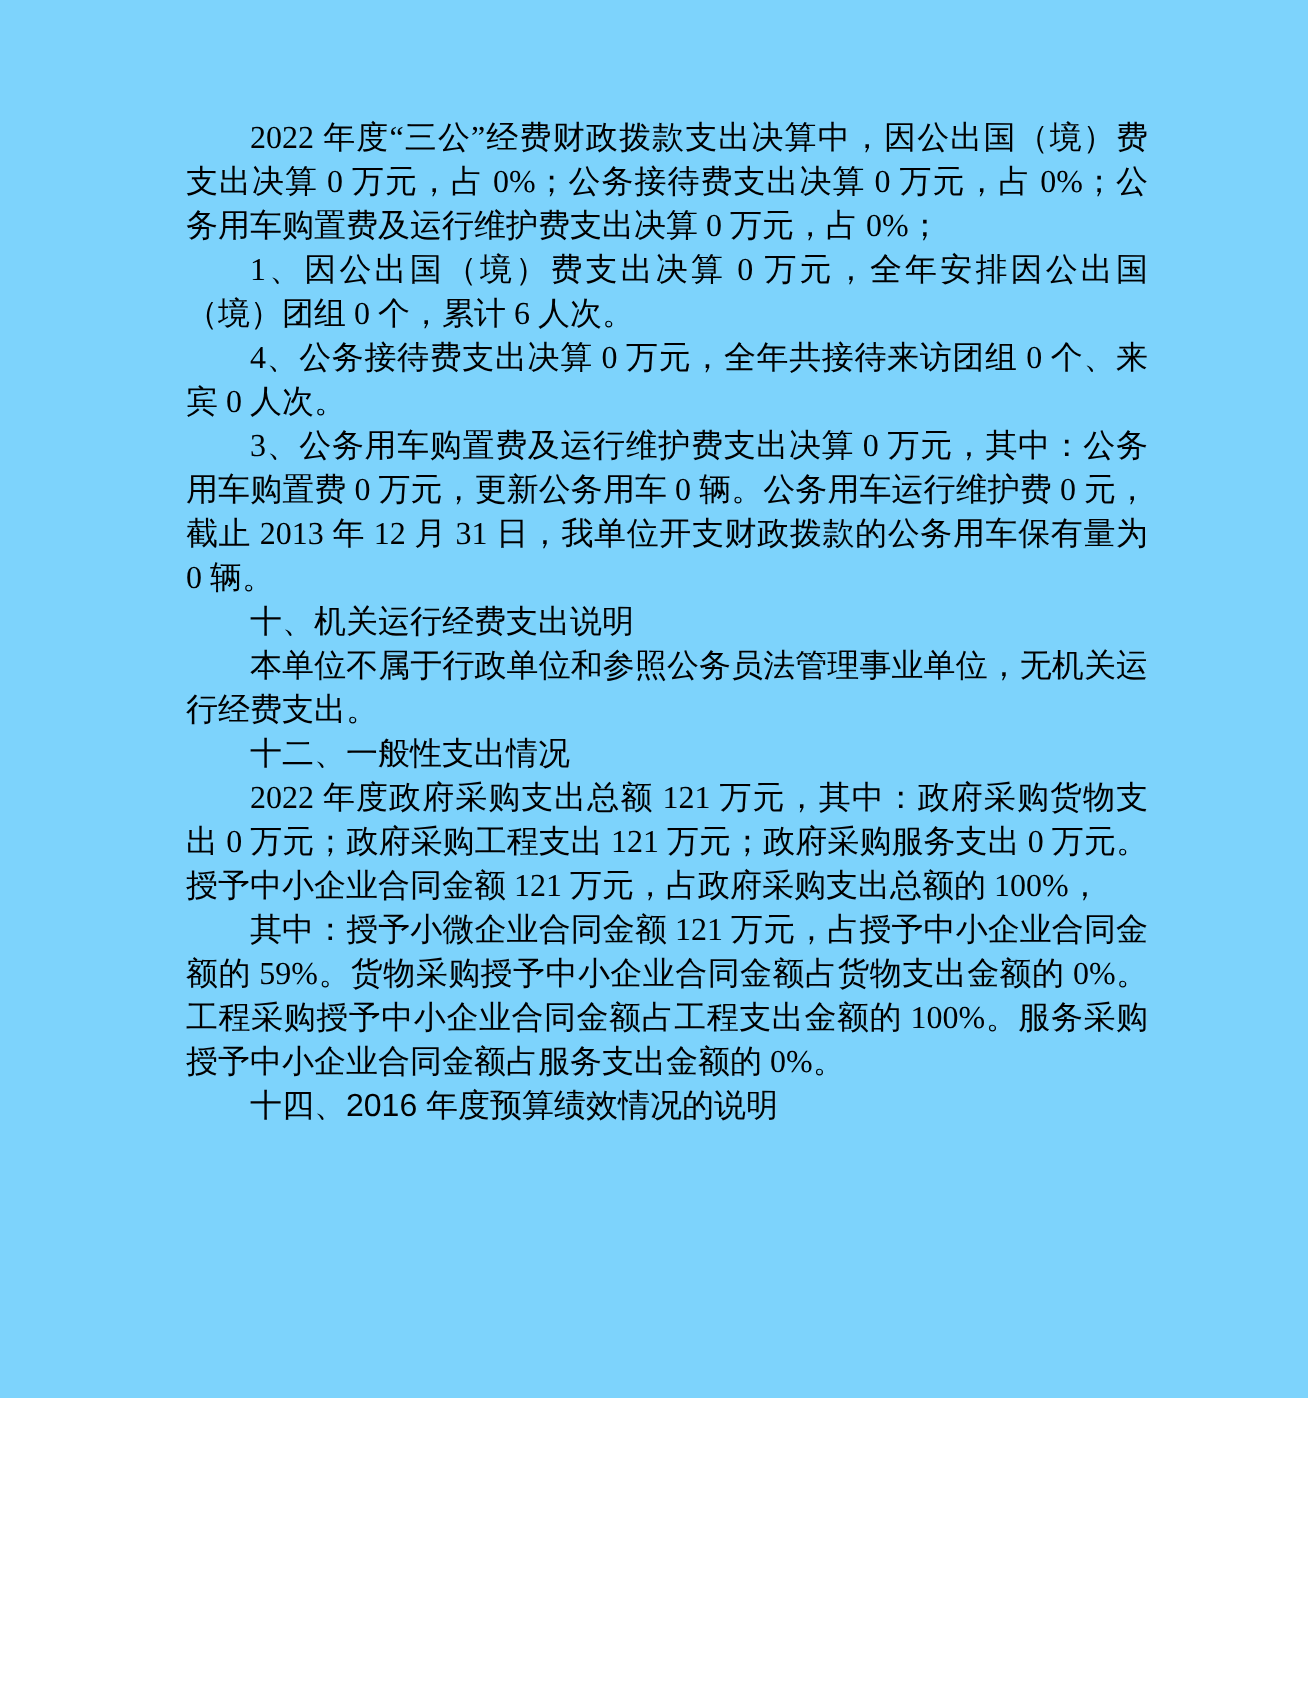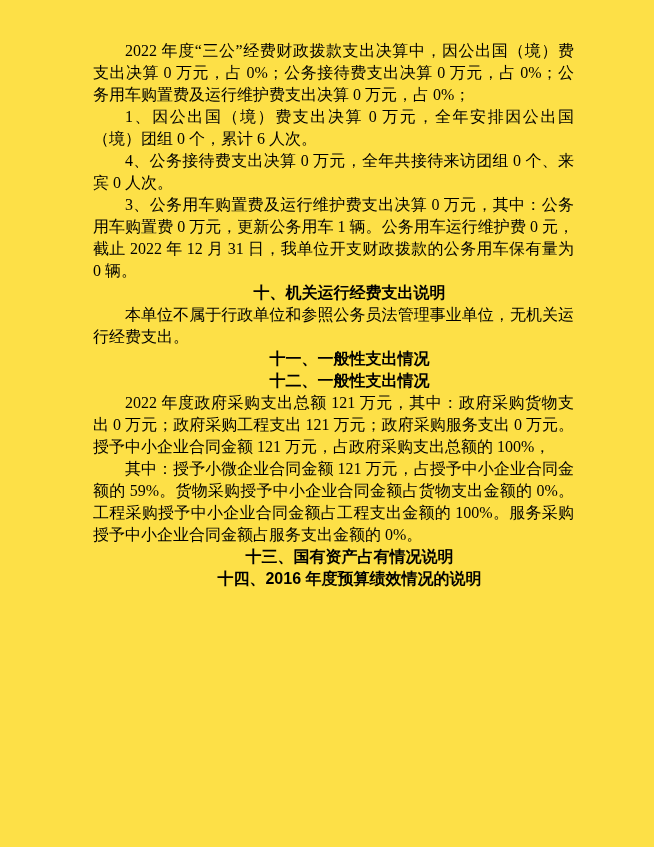--- a/index.html
+++ b/index.html
@@ -3,59 +3,57 @@
 <meta charset="utf-8">
 <style>
   html, body {
     margin: 0;
     padding: 0;
     background: #ffffff;
   }
   .page {
     position: relative;
     width: 654px;
-    height: 847px;
-    background: #fde047;
+    height: 699px;
+    background: #7dd3fc;
     box-sizing: border-box;
-    padding: 40px 80px 0 93px;
+    padding: 59px 80px 0 93px;
     overflow: hidden;
     font-family: "Liberation Serif", "DejaVu Serif", serif;
     font-size: 16px;
     line-height: 22px;
     color: #000000;
   }
   .doc-body {
     width: 100%;
   }
   .para {
     margin: 0;
     text-indent: 2em;
     text-align: justify;
     text-justify: inter-character;
     word-break: break-all;
   }
   .heading {
     margin: 0;
     text-indent: 2em;
     font-family: "Liberation Sans", "DejaVu Sans", sans-serif;
-    font-weight: 700;
-    text-align: center;
+    font-weight: 400;
+    text-align: left;
   }
 </style>
 </head>
 <body>
 
 <div class="page">
   <div class="doc-body">
     <p class="para">2022 年度“三公”经费财政拨款支出决算中，因公出国（境）费支出决算 0 万元，占 0%；公务接待费支出决算 0 万元，占 0%；公务用车购置费及运行维护费支出决算 0 万元，占 0%；</p>
     <p class="para">1、因公出国（境）费支出决算 0 万元，全年安排因公出国（境）团组 0 个，累计 6 人次。</p>
     <p class="para">4、公务接待费支出决算 0 万元，全年共接待来访团组 0 个、来宾 0 人次。</p>
-    <p class="para">3、公务用车购置费及运行维护费支出决算 0 万元，其中：公务用车购置费 0 万元，更新公务用车 1 辆。公务用车运行维护费 0 元，截止 2022 年 12 月 31 日，我单位开支财政拨款的公务用车保有量为 0 辆。</p>
+    <p class="para">3、公务用车购置费及运行维护费支出决算 0 万元，其中：公务用车购置费 0 万元，更新公务用车 0 辆。公务用车运行维护费 0 元，截止 2013 年 12 月 31 日，我单位开支财政拨款的公务用车保有量为 0 辆。</p>
     <p class="heading">十、机关运行经费支出说明</p>
     <p class="para">本单位不属于行政单位和参照公务员法管理事业单位，无机关运行经费支出。</p>
-    <p class="heading">十一、一般性支出情况</p>
     <p class="heading">十二、一般性支出情况</p>
     <p class="para">2022 年度政府采购支出总额 121 万元，其中：政府采购货物支出 0 万元；政府采购工程支出 121 万元；政府采购服务支出 0 万元。授予中小企业合同金额 121 万元，占政府采购支出总额的 100%，</p>
     <p class="para">其中：授予小微企业合同金额 121 万元，占授予中小企业合同金额的 59%。货物采购授予中小企业合同金额占货物支出金额的 0%。工程采购授予中小企业合同金额占工程支出金额的 100%。服务采购授予中小企业合同金额占服务支出金额的 0%。</p>
-    <p class="heading">十三、国有资产占有情况说明</p>
     <p class="heading">十四、2016 年度预算绩效情况的说明</p>
   </div>
 </div>
 
 </body></html>

